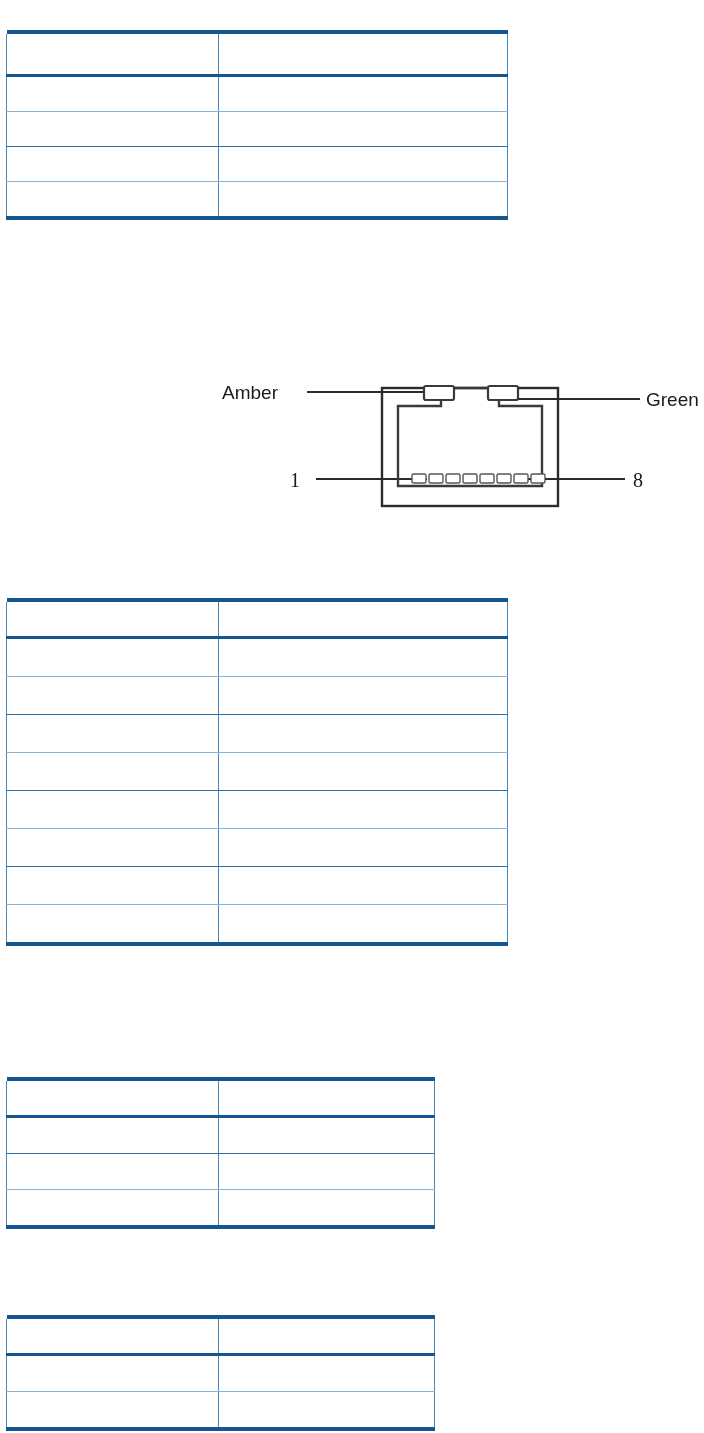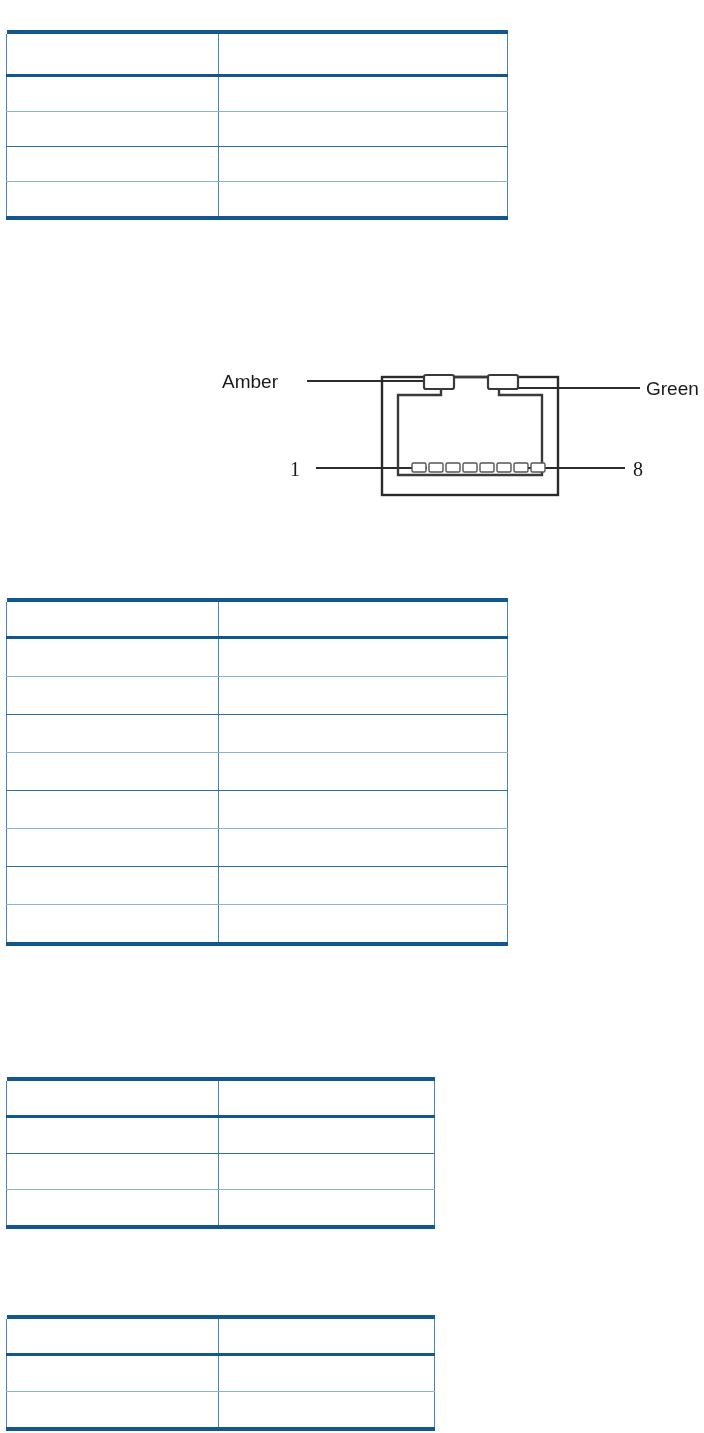--- a/index.html
+++ b/index.html
@@ -78,21 +78,21 @@
   .spec-table tr.rule-mid > * { border-bottom: 1.5px solid #2f6fa8; }
   .spec-table tr.rule-light > * { border-bottom: 1.5px solid #8ab4d6; }
   .spec-table tr.rule-none > * { border-bottom: none; }
 
   .cellpad { padding: 2px 6px; }
 
   
   .diagram {
     position: absolute;
     left: 0;
-    top: 0;
+    top: 11px;
     width: 704px;
     height: 1101px;
     pointer-events: none;
   }
   .diagram svg { display: block; }
 
   .dg-label {
     font-family: "Liberation Sans", sans-serif;
     font-size: 19px;
     fill: #1a1a1a;

